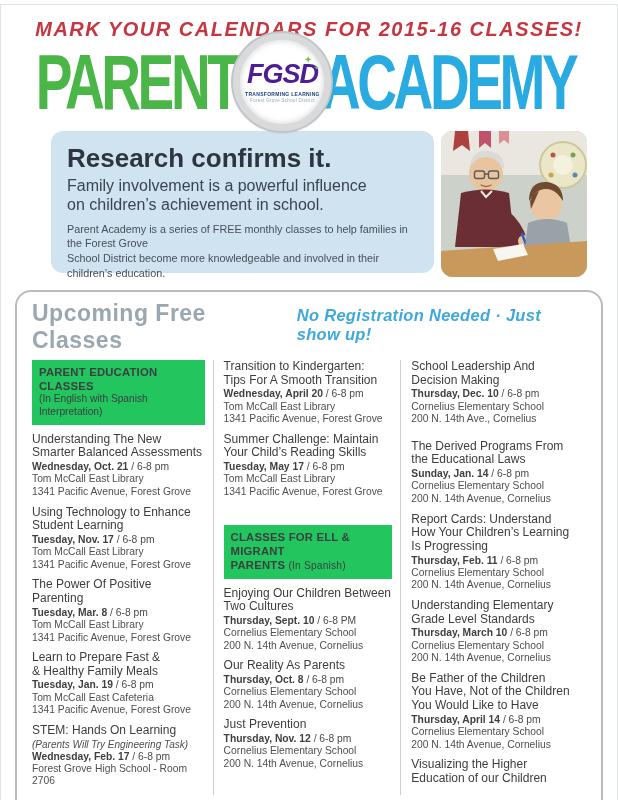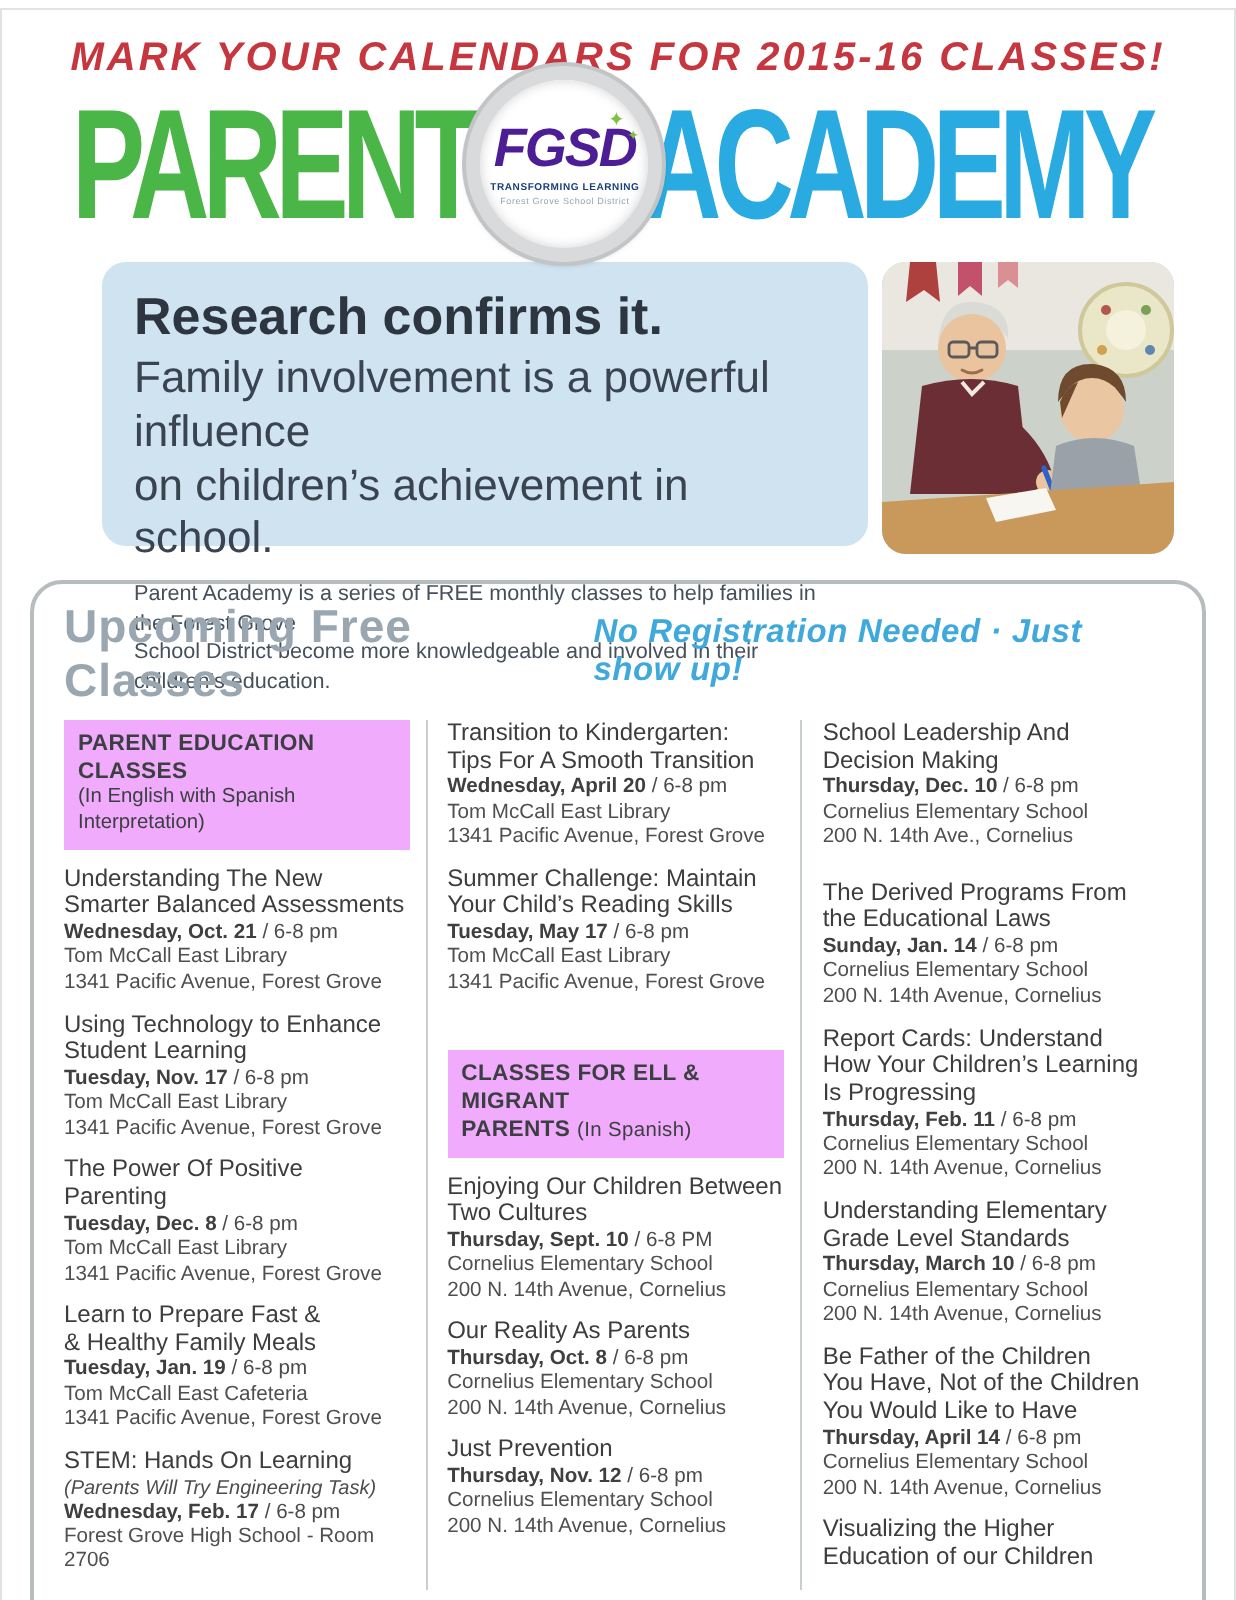--- a/index.html
+++ b/index.html
@@ -38,42 +38,42 @@
   .logo-star.s1 { top: 14px; right: 12px; }
   .logo-star.s2 { top: 24px; right: 5px; font-size: 7px; }
 
   
   .hero-row { display: flex; gap: 7px; margin: 9px 30px 0 34px; padding-left: 16px; }
   .hero-box {
     flex: 1 1 auto; background: #cfe3f0; border-radius: 12px;
     padding: 13px 16px 10px 16px; height: 142px;
   }
   .hero-heading { font-size: 26px; font-weight: bold; color: #2d3640; line-height: 1.15; }
-  .hero-subheading { font-size: 22px; color: #3a4450; line-height: 1.22; white-space: pre-line; margin-top: 2px; }
+  .hero-subheading { font-size: 16px; color: #3a4450; line-height: 1.22; white-space: pre-line; margin-top: 2px; }
   .hero-body { font-size: 10.8px; color: #46505a; line-height: 1.35; white-space: pre-line; margin-top: 7px; }
   .hero-photo { flex: 0 0 146px; height: 146px; border-radius: 12px; overflow: hidden; background:#cfd4cd; }
 
   
   .classes-box {
     margin: 13px auto 0 auto; width: 588px; height: 576px;
     border: 2px solid #b7bcbf; border-radius: 16px;
     padding: 8px 12px 8px 15px; overflow: hidden;
   }
   .classes-title-row { display: flex; align-items: baseline; gap: 20px; margin-bottom: 6px; }
   .classes-title { font-size: 23px; font-weight: bold; color: #9aa7b0; letter-spacing: .5px; }
   .classes-tagline { font-size: 16.5px; font-style: italic; font-weight: bold; color: #3fa9dc; letter-spacing: .3px; }
 
   .columns { display: flex; align-items: stretch; }
   .col { padding-right: 8px; }
   .col-1 { width: 186px; }
   .col-2 { width: 193px; border-left: 1px solid #c9ced1; padding-left: 10px; }
   .col-3 { width: 194px; border-left: 1px solid #c9ced1; padding-left: 10px; }
 
   .col-header {
-    background: #f0abfc; padding: 5px 7px 6px 7px; margin-bottom: 8px;
+    background: #22c55e; padding: 5px 7px 6px 7px; margin-bottom: 8px;
   }
   .col-header-title { font-size: 11.3px; font-weight: bold; color: #3c3f41; letter-spacing: .2px; white-space: pre-line; line-height: 1.25; }
   .col-header-sub { font-size: 10.2px; color: #3c3f41; line-height: 1.25; }
   .col-header-sub-inline { font-size: 10.2px; font-weight: normal; }
 
   .class-item { margin-bottom: 7px; }
   .class-title { font-size: 12px; font-weight: normal; color: #3d3d3d; line-height: 1.14; white-space: pre-line; margin-bottom: 1px; }
   .class-note { font-size: 10px; font-style: italic; color: #4d4d4d; line-height: 1.2; }
   .class-when { font-size: 10.3px; color: #4a4a4a; line-height: 1.2; }
   .class-when b { color: #3f3f3f; }
@@ -163,21 +163,21 @@
           </div>
           <div class="class-item">
             <div class="class-title">Using Technology to Enhance
 Student Learning</div>
             <div class="class-when"><b>Tuesday, Nov. 17</b><span> / 6-8 pm</span></div>
             <div class="class-venue">Tom McCall East Library</div>
             <div class="class-address">1341 Pacific Avenue, Forest Grove</div>
           </div>
           <div class="class-item">
             <div class="class-title">The Power Of Positive Parenting</div>
-            <div class="class-when"><b>Tuesday, Dec. 8</b><span> / 6-8 pm</span></div>
+            <div class="class-when"><b>Tuesday, Mar. 8</b><span> / 6-8 pm</span></div>
             <div class="class-venue">Tom McCall East Library</div>
             <div class="class-address">1341 Pacific Avenue, Forest Grove</div>
           </div>
           <div class="class-item">
             <div class="class-title">Learn to Prepare Fast &amp;
 &amp; Healthy Family Meals</div>
             <div class="class-when"><b>Tuesday, Jan. 19</b><span> / 6-8 pm</span></div>
             <div class="class-venue">Tom McCall East Cafeteria</div>
             <div class="class-address">1341 Pacific Avenue, Forest Grove</div>
           </div>

